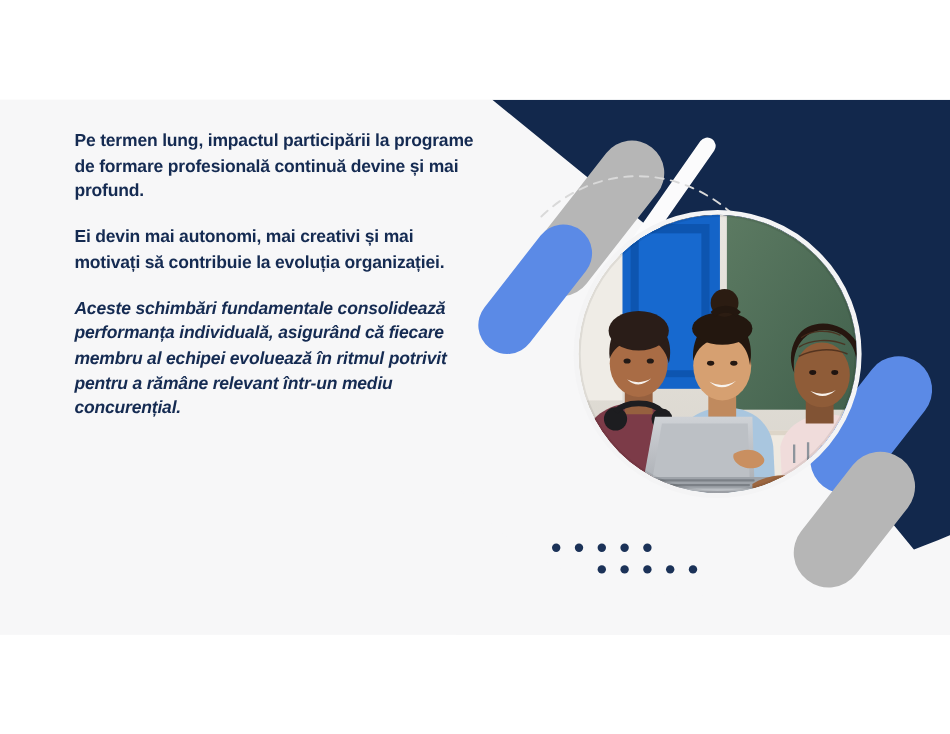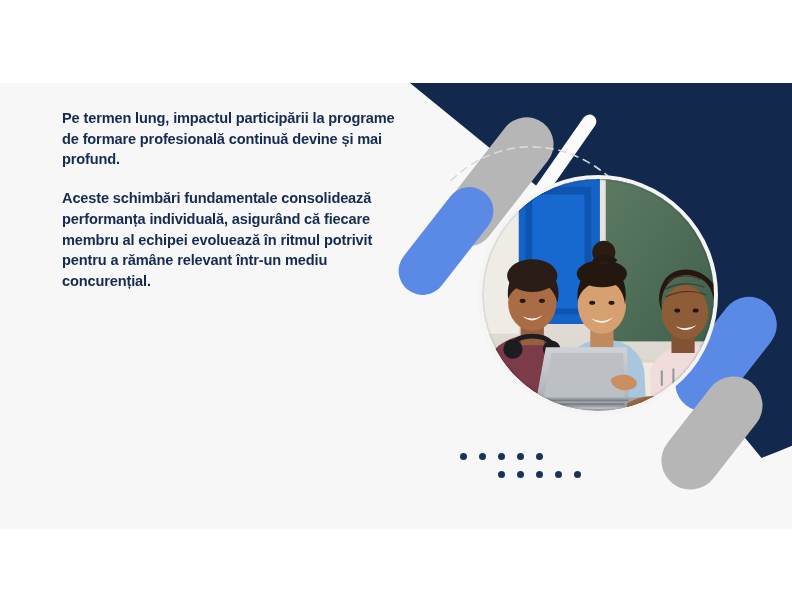--- a/index.html
+++ b/index.html
@@ -41,21 +41,21 @@
     width: 335px;
   }
   .para {
     color: #152b52;
     font-size: 14.6px;
     font-weight: bold;
     line-height: 1.42;
     letter-spacing: -0.15px;
     margin: 0 0 18px 0;
   }
-  .para:last-child { margin-bottom: 0; }
+  .para:last-child { margin-bottom: 0; font-style: italic; }
 
   
   #graphic {
     position: absolute;
     left: 380px;
     top: 0;
     width: 412px;
     height: 446px;
     overflow: hidden;
   }
@@ -171,20 +171,21 @@
 </style>
 </head>
 <body>
 
 <div id="page">
 
   <div id="slide">
 
     <div id="text-column">
       <p class="para">Pe termen lung, impactul participării la programe de formare profesională continuă devine și mai profund.</p>
+      <p class="para">Ei devin mai autonomi, mai creativi și mai motivați să contribuie la evoluția organizației.</p>
       <p class="para">Aceste schimbări fundamentale consolidează performanța individuală, asigurând că fiecare membru al echipei evoluează în ritmul potrivit pentru a rămâne relevant într-un mediu concurențial.</p>
     </div>
 
     <div id="graphic">
 
       <div id="navy-panel"></div>
 
       <div class="capsule" id="gray-bar-top"></div>
       <div class="capsule" id="blue-bar-left"></div>
       <div class="capsule" id="white-bar"></div>

